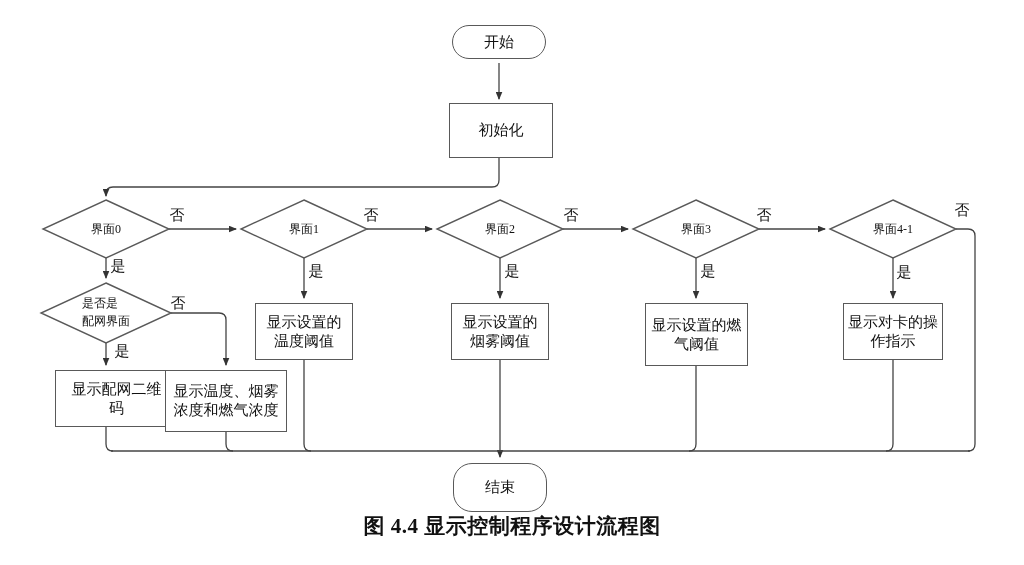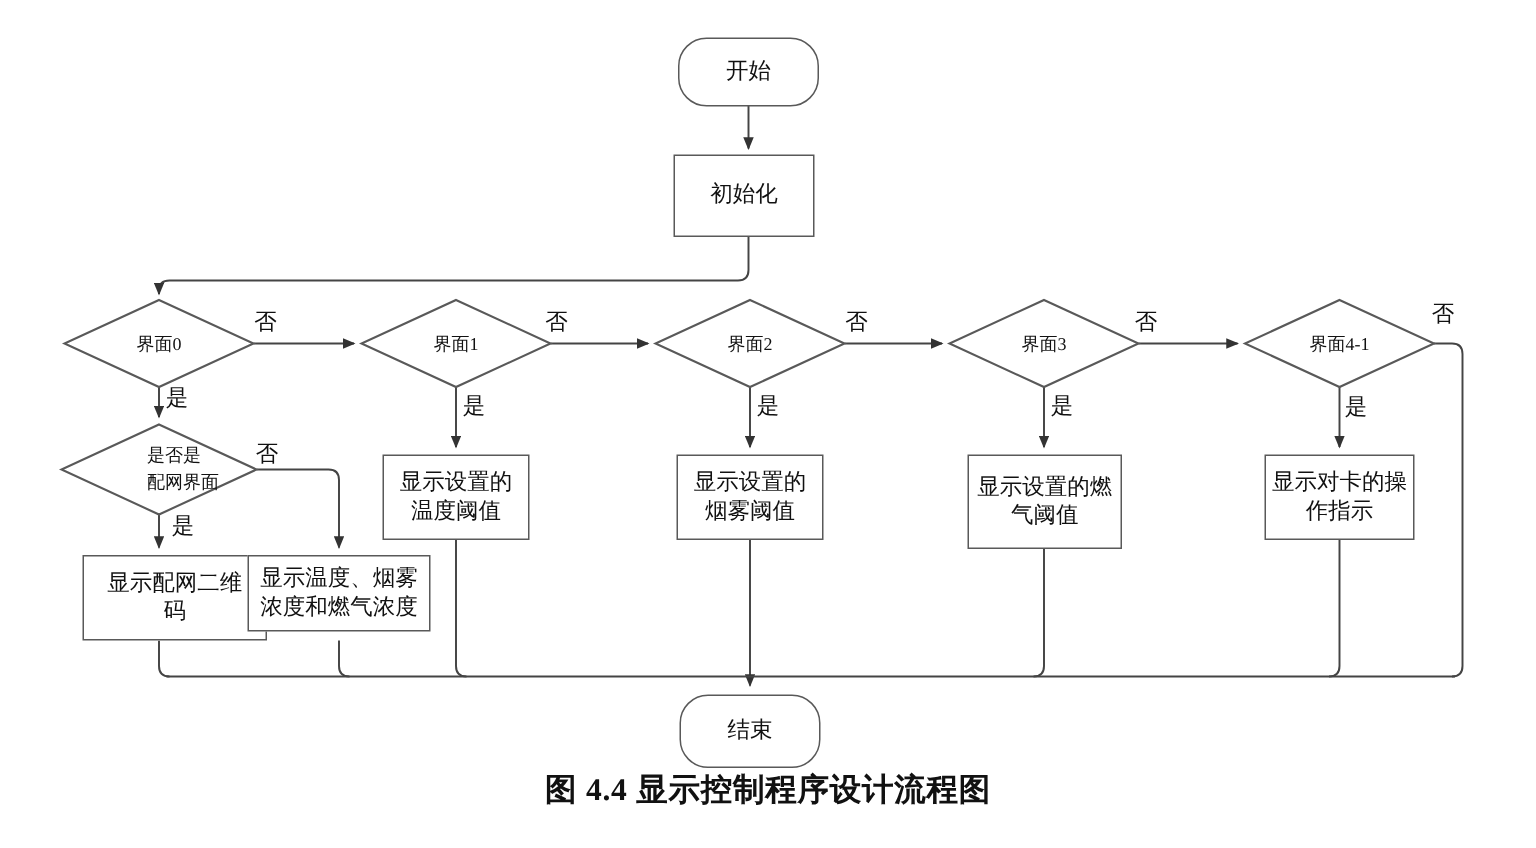--- a/index.html
+++ b/index.html
@@ -66,45 +66,45 @@
     <g stroke="#595959" stroke-width="1.4" fill="#ffffff">
       <polygon points="106,200 169,229 106,258 43,229"></polygon>
       <polygon points="304,200 367,229 304,258 241,229"></polygon>
       <polygon points="500,200 563,229 500,258 437,229"></polygon>
       <polygon points="696,200 759,229 696,258 633,229"></polygon>
       <polygon points="893,200 956,229 893,258 830,229"></polygon>
       <polygon points="106,283 171,313 106,343 41,313"></polygon>
     </g>
   </svg>
 
-  <div class="node oval" style="left:452px;top:25px;width:94px;height:46px;">开始</div>
-  <div class="node" style="left:449px;top:103px;width:94px;height:55px;">初始化</div>
+  <div class="node oval" style="left:452px;top:25px;width:94px;height:34px;">开始</div>
+  <div class="node" style="left:449px;top:103px;width:104px;height:55px;">初始化</div>
 
   <div class="node" style="left:255px;top:303px;width:98px;height:57px;">显示设置的
 温度阈值</div>
   <div class="node" style="left:451px;top:303px;width:98px;height:57px;">显示设置的
 烟雾阈值</div>
   <div class="node" style="left:645px;top:303px;width:103px;height:63px;">显示设置的燃
 气阈值</div>
   <div class="node" style="left:843px;top:303px;width:100px;height:57px;">显示对卡的操
 作指示</div>
 
   <div class="node" style="left:55px;top:370px;width:123px;height:57px;">显示配网二维
 码</div>
-  <div class="node" style="left:165px;top:370px;width:122px;height:51px;">显示温度、烟雾
+  <div class="node" style="left:165px;top:370px;width:122px;height:62px;">显示温度、烟雾
 浓度和燃气浓度</div>
 
   <div class="node oval" style="left:453px;top:463px;width:94px;height:49px;">结束</div>
 
   <div class="dlabel" style="left:106px;top:229px;">界面0</div>
   <div class="dlabel" style="left:304px;top:229px;">界面1</div>
   <div class="dlabel" style="left:500px;top:229px;">界面2</div>
   <div class="dlabel" style="left:696px;top:229px;">界面3</div>
   <div class="dlabel" style="left:893px;top:229px;">界面4-1</div>
-  <div class="dlabel" style="left:122px;top:312px;">是否是
+  <div class="dlabel" style="left:106px;top:312px;">是否是
 配网界面</div>
 
   <span class="branch" style="left:177px;top:215px;">否</span>
   <span class="branch" style="left:371px;top:215px;">否</span>
   <span class="branch" style="left:571px;top:215px;">否</span>
   <span class="branch" style="left:764px;top:215px;">否</span>
   <span class="branch" style="left:962px;top:210px;">否</span>
   <span class="branch" style="left:178px;top:303px;">否</span>
 
   <span class="branch" style="left:118px;top:266px;">是</span>

